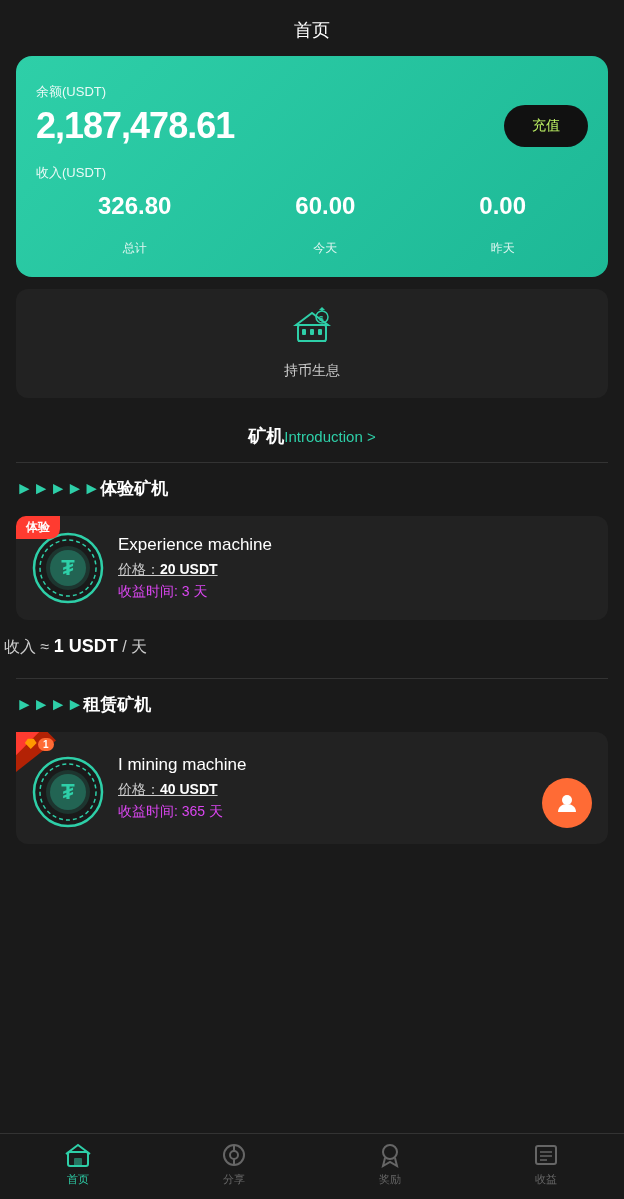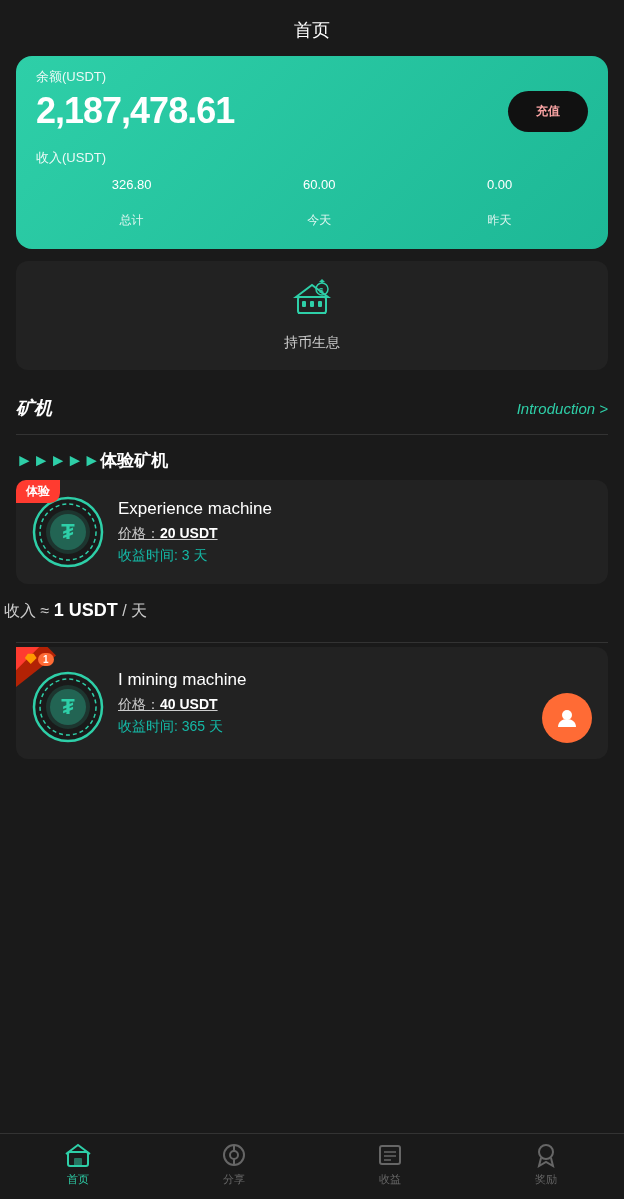--- a/index.html
+++ b/index.html
@@ -22,63 +22,63 @@
       font-weight: 500;
       color: #fff;
       background: #1a1a1a;
     }
 
     
     .balance-card {
       margin: 0 16px 12px;
       background: linear-gradient(135deg, #2ecfa8, #1db896);
       border-radius: 16px;
-      padding: 12px 20px 20px;
+      padding: 27px 20px 20px;
       color: #fff;
     }
     .balance-label {
       font-size: 13px;
       opacity: 0.9;
       margin-bottom: 4px;
     }
     .balance-row {
       display: flex;
       align-items: center;
       justify-content: space-between;
       margin-bottom: 17px;
     }
     .balance-amount {
       font-size: 36px;
       font-weight: 700;
       letter-spacing: -1px;
     }
     .recharge-btn {
       background: #111;
-      color: #fca5a5;
+      color: #bef264;
       border: none;
       border-radius: 24px;
       padding: 12px 28px;
-      font-size: 12px;
-      font-weight: 700;
+      font-size: 14px;
+      font-weight: 400;
       cursor: pointer;
       white-space: nowrap;
     }
     .income-label {
       font-size: 13px;
       opacity: 0.9;
       margin-bottom: 10px;
     }
     .income-stats {
       display: flex;
       justify-content: space-around;
       text-align: center;
     }
     .income-stat-value {
-      font-size: 13px;
-      font-weight: 400;
+      font-size: 24px;
+      font-weight: 700;
     }
     .income-stat-label {
       font-size: 12px;
       opacity: 0.85;
       margin-top: 20px;
     }
 
     
     .hold-interest {
       margin: 8px 16px 12px;
@@ -96,24 +96,23 @@
       color: #2ecfa8;
     }
     .hold-label {
       font-size: 14px;
       color: #ccc;
     }
 
     
     .section-header {
       display: flex;
-      justify-content: space-between;
+      justify-content: center;
       align-items: center;
       padding: 14px 16px 10px;
-      font-style: italic;
     }
     .section-title {
       font-size: 18px;
       font-weight: 700;
       color: #fff;
     }
     .section-link {
       font-size: 15px;
       color: #2ecfa8;
       cursor: pointer;
@@ -125,21 +124,21 @@
       font-size: 17px;
       font-weight: 700;
       color: #2ecfa8;
     }
     .category-header span {
       color: #fff;
     }
 
     
     .machine-card {
-      margin: 0 16px 6px;
+      margin: 8px 16px 6px;
       background: #222;
       border-radius: 12px;
       padding: 16px;
       display: flex;
       align-items: center;
       gap: 14px;
       position: relative;
     }
     .machine-badge {
       position: absolute;
@@ -188,21 +187,21 @@
       color: #ccc;
       margin-bottom: 4px;
       text-decoration: underline;
     }
     .machine-price strong {
       color: #fff;
       font-weight: 700;
     }
     .machine-duration {
       font-size: 14px;
-      color: #14b8a6;
+      color: #d946ef;
     }
 
     
     .income-row {
       padding: 10px 4px 16px;
       font-size: 16px;
       color: #ccc;
     }
     .income-row strong {
       color: #fff;
@@ -366,20 +365,23 @@
   </div>
 
   <div class="income-row">
     <span class="income-approx">收入 ≈ </span>
     <strong>1 USDT</strong>
     <span> / 天</span>
   </div>
 
   <div class="divider-line"></div>
 
+  <div class="category-header">
+    <span style="color:#2ecfa8;">►►►►</span><span>租赁矿机</span>
+  </div>
 
   <div class="machine-card" style="position:relative;">
 
     <div class="diamond-badge">
       <svg width="38" height="38" viewBox="0 0 38 38">
         <polygon points="0,0 30,0 38,8 0,38" fill="#cc2200" opacity="0.85"></polygon>
         <polygon points="0,0 22,0 0,22" fill="#ff3b30"></polygon>
 
         <polygon points="12,6 20,6 24,12 16,20 8,12" fill="#ff9900" transform="scale(0.7) translate(4,3)"></polygon>
       </svg>
@@ -428,29 +430,29 @@
       <circle cx="13" cy="13" r="10" fill="none" stroke="#666" stroke-width="2"></circle>
       <circle cx="13" cy="13" r="4" fill="none" stroke="#666" stroke-width="2"></circle>
       <line x1="13" y1="3" x2="13" y2="9" stroke="#666" stroke-width="2"></line>
       <line x1="13" y1="17" x2="13" y2="23" stroke="#666" stroke-width="2"></line>
     </svg>
     <span class="nav-label">分享</span>
   </div>
 
   <div class="nav-item">
     <svg class="nav-icon" width="26" height="26" viewBox="0 0 26 26" fill="none">
+      <circle cx="13" cy="10" r="7" fill="none" stroke="#666" stroke-width="2"></circle>
+      <path d="M8 16 L6 24 L13 20 L20 24 L18 16" fill="none" stroke="#666" stroke-width="2"></path>
+    </svg>
+    <span class="nav-label">奖励</span>
+  </div>
+
+  <div class="nav-item">
+    <svg class="nav-icon" width="26" height="26" viewBox="0 0 26 26" fill="none">
       <rect x="3" y="4" width="20" height="18" rx="2" fill="none" stroke="#666" stroke-width="2"></rect>
       <line x1="7" y1="10" x2="19" y2="10" stroke="#666" stroke-width="1.5"></line>
       <line x1="7" y1="14" x2="19" y2="14" stroke="#666" stroke-width="1.5"></line>
       <line x1="7" y1="18" x2="14" y2="18" stroke="#666" stroke-width="1.5"></line>
     </svg>
     <span class="nav-label">收益</span>
   </div>
 
-  <div class="nav-item">
-    <svg class="nav-icon" width="26" height="26" viewBox="0 0 26 26" fill="none">
-      <circle cx="13" cy="10" r="7" fill="none" stroke="#666" stroke-width="2"></circle>
-      <path d="M8 16 L6 24 L13 20 L20 24 L18 16" fill="none" stroke="#666" stroke-width="2"></path>
-    </svg>
-    <span class="nav-label">奖励</span>
-  </div>
-
 </nav>
 
 </body></html>

